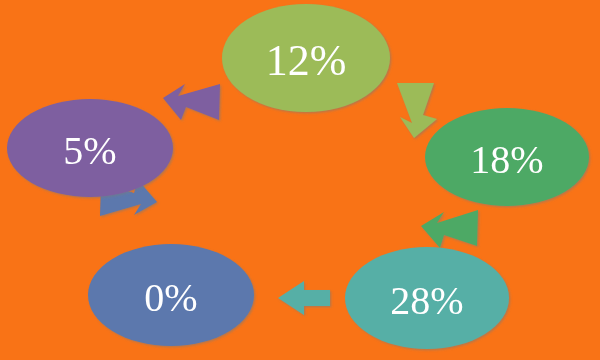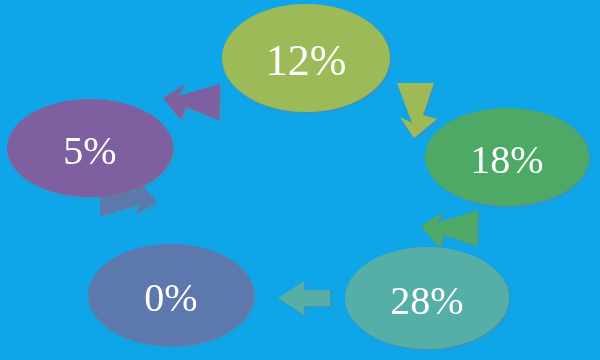--- a/index.html
+++ b/index.html
@@ -10,21 +10,21 @@
     width: 600px;
     height: 360px;
     background: #ffffff;
     font-family: "Liberation Serif", serif;
     overflow: hidden;
   }
   #diagram {
     position: relative;
     width: 600px;
     height: 360px;
-    background: #0ea5e9;
+    background: #f97316;
   }
   #cycle-svg {
     position: absolute;
     top: 0;
     left: 0;
     width: 600px;
     height: 360px;
   }
   .node-label {
     font-family: "Liberation Serif", serif;

